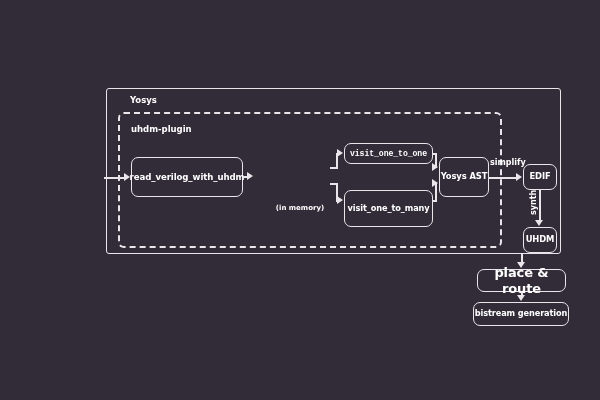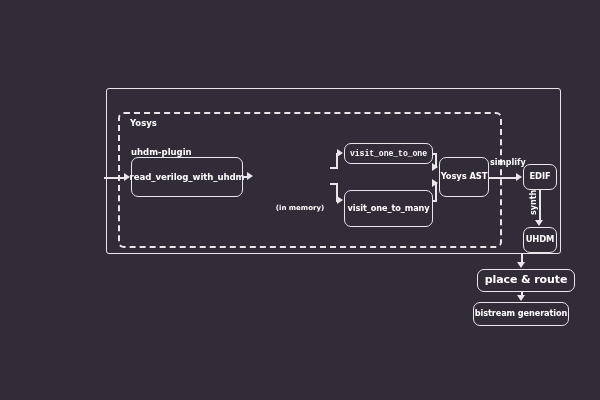--- a/index.html
+++ b/index.html
@@ -47,21 +47,20 @@
     border-style: dashed;
     border-width: 2px;
     border-radius: 6px;
   }
   .frame-label {
     position: absolute;
     color: #ffffff;
     font-weight: bold;
     font-size: 8.5px;
     white-space: nowrap;
-    margin-top: 23px;
   }
 
   
   .line {
     position: absolute;
     background: #e8e6ea;
   }
   .line.h { height: 1.6px; }
   .line.v { width: 1.6px; }
 
@@ -104,21 +103,21 @@
 
   
   #n-sv        { left: 37px;  top: 158px; width: 67px;  height: 41px; font-size: 8px; }
   #n-readv     { left: 131px; top: 157px; width: 112px; height: 40px; font-size: 8.6px; }
   #n-uhdm      { left: 254px; top: 155px; width: 76px;  height: 41px; font-size: 8.6px; }
   #n-v1to1     { left: 344px; top: 143px; width: 89px;  height: 21px; font-size: 8.2px; font-family: Liberation Mono, monospace; }
   #n-v1tom     { left: 344px; top: 190px; width: 89px;  height: 37px; font-size: 8.2px; }
   #n-ast       { left: 439px; top: 157px; width: 50px;  height: 40px; font-size: 8.4px; }
   #n-rtlil     { left: 523px; top: 164px; width: 34px;  height: 26px; font-size: 8.4px; }
   #n-edif      { left: 523px; top: 227px; width: 34px;  height: 26px; font-size: 8.4px; }
-  #n-pnr       { left: 477px; top: 269px; width: 98px;  height: 23px; font-size: 11px; }
+  #n-pnr       { left: 477px; top: 269px; width: 89px;  height: 23px; font-size: 13px; }
   #n-bit       { left: 473px; top: 302px; width: 96px;  height: 24px; font-size: 8.2px; }
 
   #frame-yosys  { left: 106px; top: 88px;  width: 455px; height: 166px; }
   #frame-plugin { left: 118px; top: 112px; width: 384px; height: 136px; }
   #lbl-yosys    { left: 130px; top: 95px; }
   #lbl-plugin   { left: 131px; top: 124px; }
 
   #cap-inmem { left: 262px; top: 204px; width: 76px; }
 </style>
 </head>

